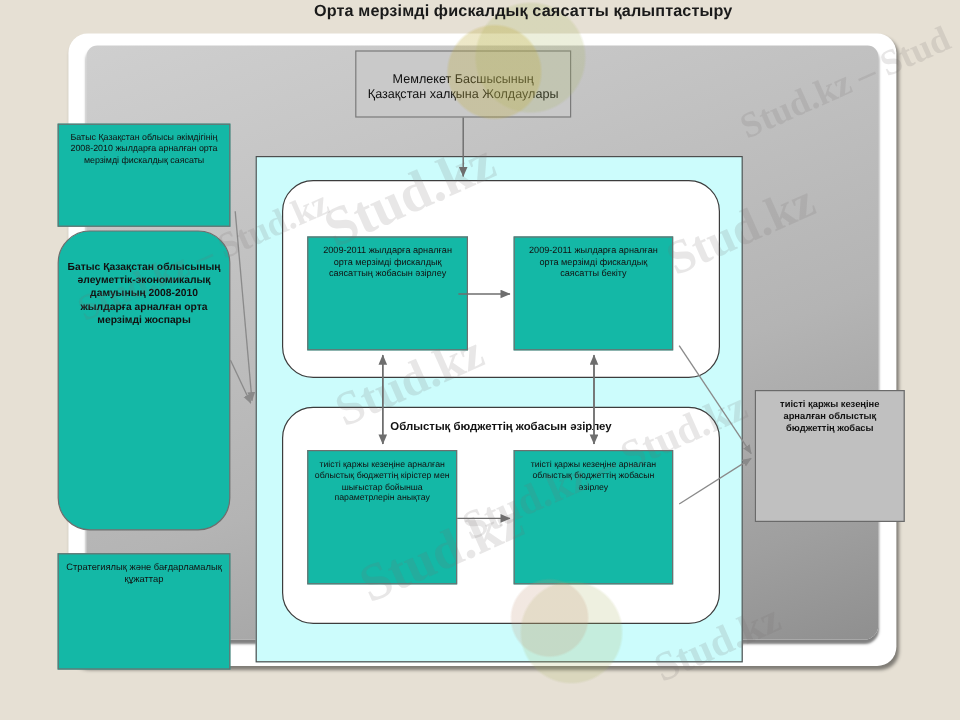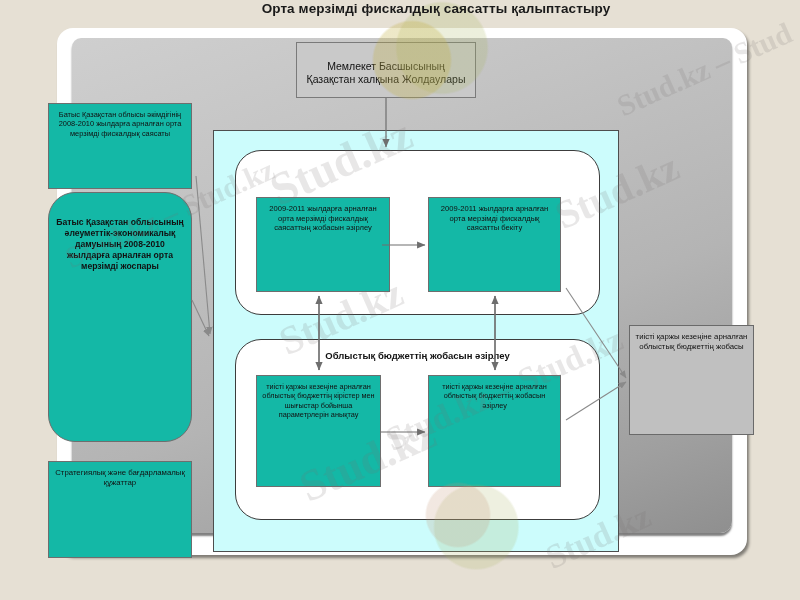--- a/index.html
+++ b/index.html
@@ -148,21 +148,21 @@
   <div class="group-title" style="left:235px;top:350px;width:365px;">Облыстық бюджеттің жобасын әзірлеу</div>
 
   <div class="box" style="left:256px;top:375px;width:125px;height:112px;font-size:7.3px;">
     <div class="txt">тиісті қаржы  кезеңіне арналған облыстық бюджеттің кірістер мен шығыстар бойынша параметрлерін анықтау</div>
   </div>
 
   <div class="box" style="left:428px;top:375px;width:133px;height:112px;font-size:7.3px;">
     <div class="txt">тиісті қаржы  кезеңіне арналған облыстық бюджеттің жобасын әзірлеу</div>
   </div>
 
-  <div class="box box-grey2" style="left:629px;top:325px;width:125px;height:110px;font-size:7.8px;font-weight:normal;">
+  <div class="box box-grey2" style="left:629px;top:325px;width:125px;height:110px;font-size:7.8px;font-weight:bold;">
     <div class="txt">тиісті қаржы  кезеңіне арналған облыстық бюджеттің жобасы</div>
   </div>
 
   <svg class="links" viewBox="0 0 800 600">
     <defs>
       <marker id="ah" markerWidth="8" markerHeight="8" refX="6.6" refY="3" orient="auto">
         <path d="M0,0 L7,3 L0,6 z" fill="#6e6e6e"></path>
       </marker>
       <marker id="ah2" markerWidth="8" markerHeight="8" refX="6.6" refY="3" orient="auto">
         <path d="M0,0 L7,3 L0,6 z" fill="#8a8a8a"></path>

